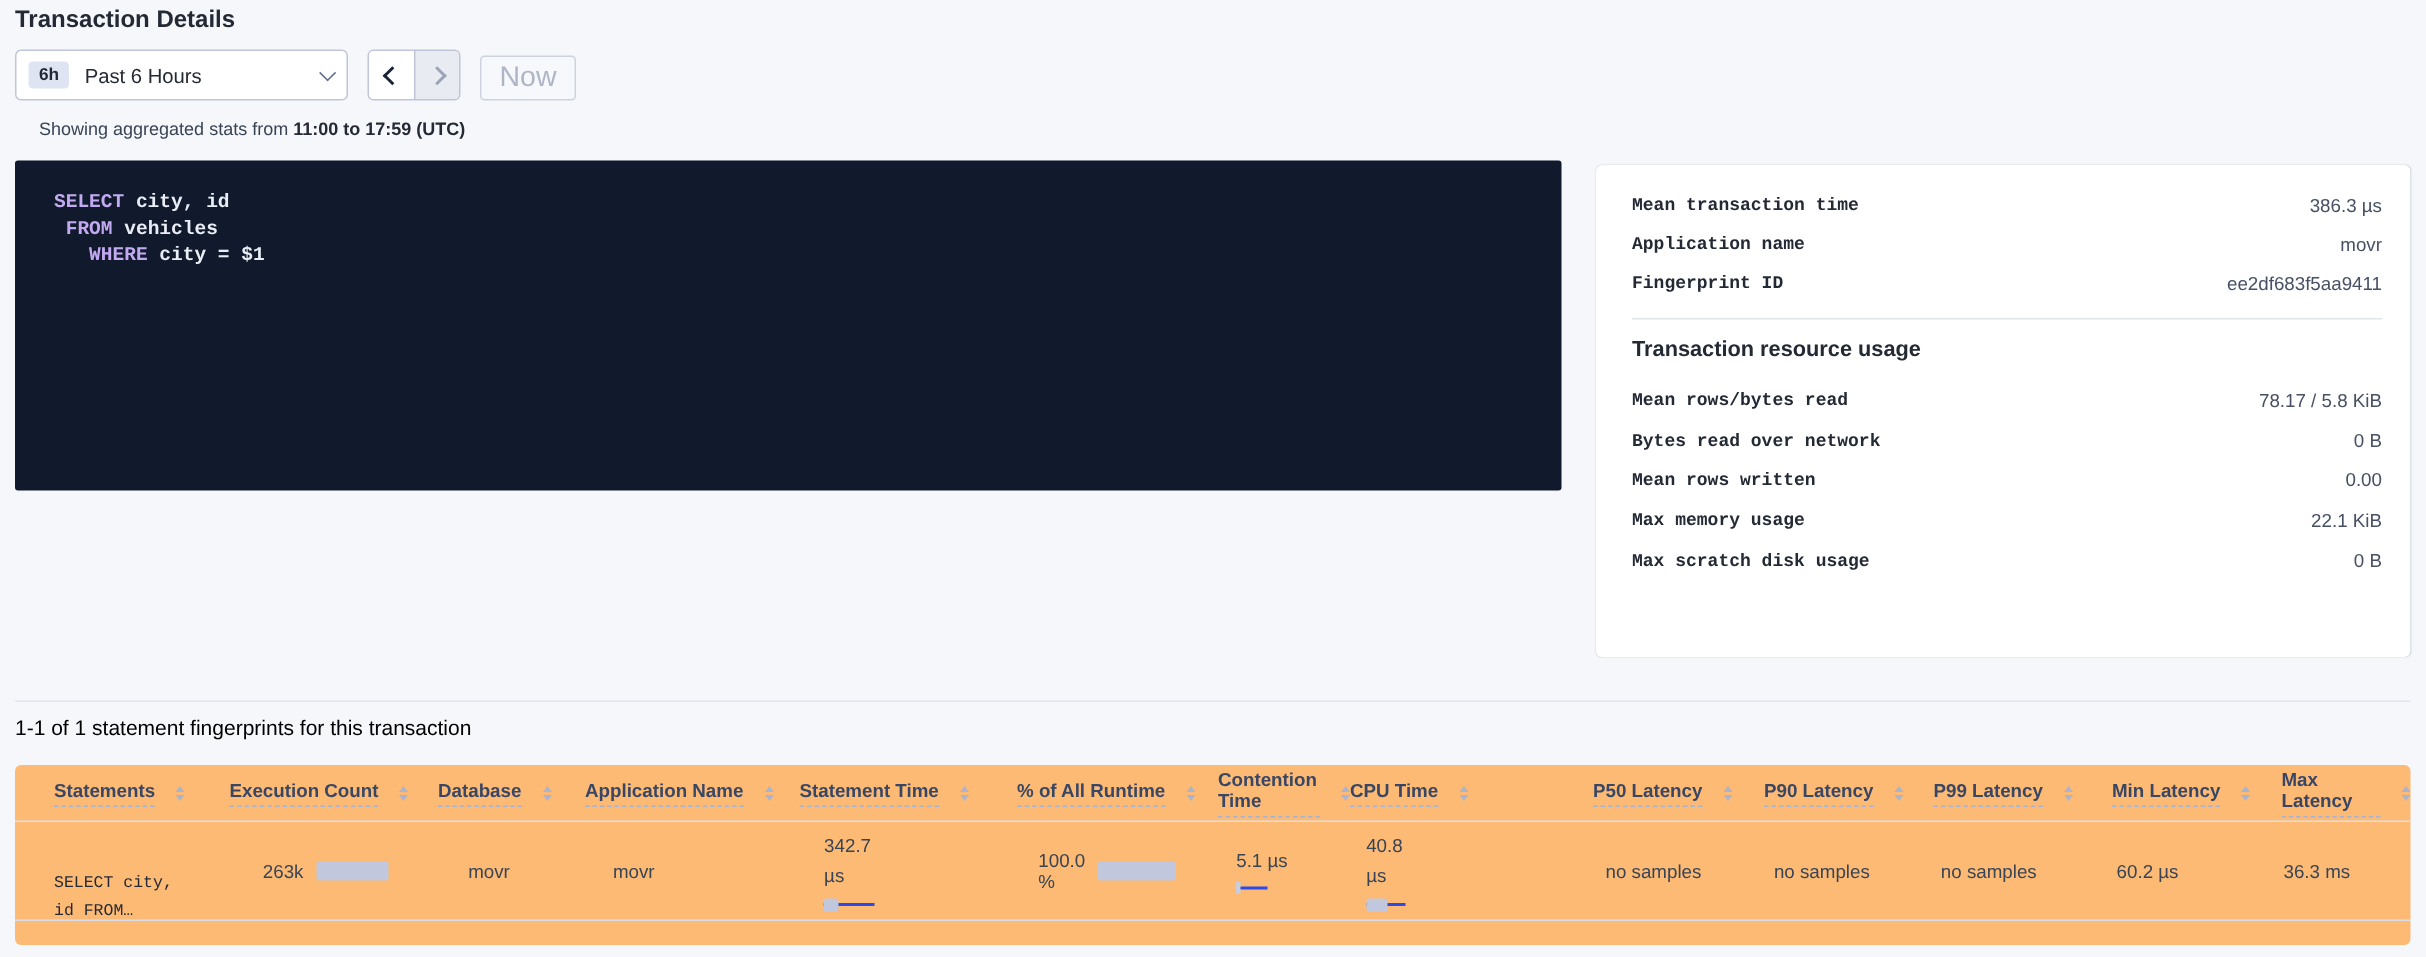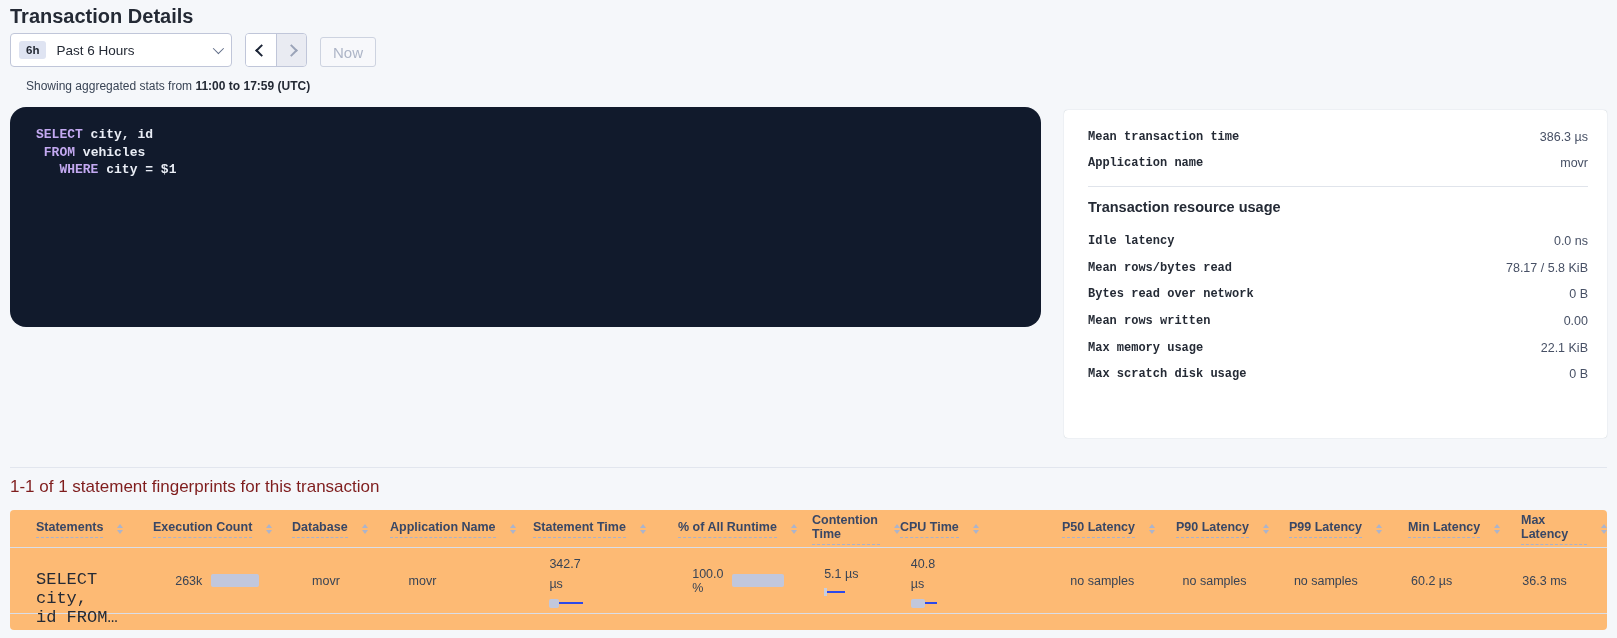--- a/index.html
+++ b/index.html
@@ -7,21 +7,21 @@
   body {
     position:relative;
     background:#f5f7fa;
     font-family:"Liberation Sans", sans-serif;
     color:#242a35;
     overflow:hidden;
   }
   .abs { position:absolute; }
 
   
-  .page-title { left:10px; top:5px; font-size:20px; font-weight:700; color:#242a35; }
+  .page-title { left:10px; top:5px; font-size:16px; font-weight:700; color:#242a35; }
 
   .controls { left:10px; top:33px; display:flex; align-items:flex-end; }
   .time-picker {
     width:222px; height:34px; background:#fff; border:1px solid #c0c6d9;
     border-radius:4px; display:flex; align-items:center; padding:0 10px 0 8px;
     cursor:pointer;
   }
   .time-badge {
     background:#dfe4f2; color:#242a35; font-size:11.5px; font-weight:700;
     padding:3px 7px; border-radius:3px; margin-right:10px;
@@ -32,29 +32,29 @@
     transform:rotate(45deg) translateY(-2px);
   }
   .range-btns { display:flex; margin-left:13px; border:1px solid #c0c6d9; border-radius:4px; overflow:hidden; height:34px; }
   .range-btn { width:30px; height:32px; display:flex; align-items:center; justify-content:center; background:#fff; border:none; cursor:pointer; }
   .range-btn + .range-btn { border-left:1px solid #c0c6d9; background:#e9ebf2; cursor:default; }
   .chev-left { width:9px; height:9px; border-left:2.5px solid #1b2436; border-bottom:2.5px solid #1b2436; transform:rotate(45deg); }
   .chev-right { width:9px; height:9px; border-right:2px solid #9aa3b8; border-top:2px solid #9aa3b8; transform:rotate(45deg); }
   .now-btn {
     margin-left:13px; margin-top:2px; height:30px; padding:0 12px;
     background:#f7f8fb; border:1px solid #cdd3e0; border-radius:3px;
-    color:#adb5c7; font-size:15px; cursor:default;
+    color:#adb5c7; font-size:19px; cursor:default;
   }
   .subtitle { left:10px; top:79px; font-size:12px; color:#394455;margin-left:16px; }
   .subtitle b { font-weight:700; color:#242a35; }
 
   
   .sql-card {
     left:10px; top:107px; width:1031px; height:220px;
-    background:#111a2c; border-radius:16px; padding:19px 26px;
+    background:#111a2c; border-radius:2px; padding:19px 26px;
   }
   .sql-line {
     font-family:"Liberation Mono", monospace; font-size:13px; font-weight:700;
     color:#e9edf5; line-height:17.5px; white-space:pre;
   }
   .sql-kw { color:#c3a9f1; }
 
   
   .info-card {
     left:1064px; top:110px; width:543px; height:328px;
@@ -63,42 +63,42 @@
   }
   .info-row { display:flex; justify-content:space-between; align-items:center; height:26px; }
   .info-row.r2 { height:26.6px; }
   .info-label { font-size:12px; font-weight:700; color:#242a35;font-family:Liberation Mono, monospace; }
   .info-value { font-size:12.5px; color:#475065; }
   .info-divider { height:1px; background:#e0e4eb; margin:10px 0 10px 0; }
   .info-heading { font-size:14.5px; font-weight:700; color:#242a35; line-height:20px; margin-bottom:11px; }
 
   
   .section-divider { left:10px; top:467px; width:1597px; height:1px; background:#e2e6ee; }
-  .count-text { left:10px; top:477px; font-size:17px; color:#7f1d1d; }
+  .count-text { left:10px; top:477px; font-size:14px; color:#000000; }
 
   .table-card {
     left:10px; top:510px; width:1597px; height:120px;
     background:#fdba74; border-radius:4px; overflow:hidden;
   }
   .thead { display:flex; align-items:center; height:38px; padding-left:26px; border-bottom:1px solid #d9dee9; }
   .trow  { display:flex; align-items:center; height:66px; padding-left:26px; border-bottom:1px solid #d9dee9; }
   .c1{width:117px}.c2{width:139px}.c3{width:98px}.c4{width:143px}.c5{width:145px}
   .c6{width:134px}.c7{width:88px}.c8{width:162px}.c9{width:114px}.c10{width:113px}
   .c11{width:119px}.c12{width:113px}.c13{width:86px}
   .th { display:flex; align-items:center; cursor:pointer; }
   .th-label {
     font-size:12.5px; font-weight:700; color:#394765;
     border-bottom:1px dashed #a8b2cc; padding-bottom:3px;
   }
   .sort { display:flex; flex-direction:column; gap:2px; margin-left:14px; }
   .tri-up   { width:0; height:0; border-left:3.5px solid transparent; border-right:3.5px solid transparent; border-bottom:4.5px solid #abb4cc; }
   .tri-down { width:0; height:0; border-left:3.5px solid transparent; border-right:3.5px solid transparent; border-top:4.5px solid #abb4cc; }
 
   .td { font-size:12.5px; color:#394455; }
-  .stmt-cell { font-family:"Liberation Mono", monospace; font-size:17px; color:#242a35; line-height:19px; cursor:pointer;margin-top:36px; }
+  .stmt-cell { font-family:"Liberation Mono", monospace; font-size:11px; color:#242a35; line-height:19px; cursor:pointer;margin-top:36px; }
   .inline-bar-cell { display:flex; align-items:center;margin-left:24px; }
   .lav-bar { height:13px; background:#c1c7dc; border-radius:2px; margin-left:9px; }
   .metric-stack .val, .metric-stack .unit { line-height:20px; }
   .barchart { position:relative; height:9px; margin-top:5px; }
   .bc-block { position:absolute; left:0; top:0; height:9px; background:#c1c7dc; border-radius:2px; }
   .bc-line  { position:absolute; left:0; top:3.5px; height:2px; background:#2c49ea; }
   .bc-tick  { position:absolute; left:0; top:0.5px; width:3px; height:8px; background:#c9cede; }
   .contention-stack .val { line-height:18px; }
   .runtime-cell { display:flex; align-items:center; }
 </style>
@@ -136,26 +136,26 @@
 
 <div class="abs info-card">
   <div class="info-row">
     <span class="info-label">Mean transaction time</span>
     <span class="info-value">386.3 µs</span>
   </div>
   <div class="info-row">
     <span class="info-label">Application name</span>
     <span class="info-value">movr</span>
   </div>
+  <div class="info-row">
+    <span class="info-label">Fingerprint ID</span>
+    <span class="info-value">ee2df683f5aa9411</span>
+  </div>
   <div class="info-divider"></div>
   <div class="info-heading">Transaction resource usage</div>
-  <div class="info-row r2">
-    <span class="info-label">Idle latency</span>
-    <span class="info-value">0.0 ns</span>
-  </div>
   <div class="info-row r2">
     <span class="info-label">Mean rows/bytes read</span>
     <span class="info-value">78.17 / 5.8 KiB</span>
   </div>
   <div class="info-row r2">
     <span class="info-label">Bytes read over network</span>
     <span class="info-value">0 B</span>
   </div>
   <div class="info-row r2">
     <span class="info-label">Mean rows written</span>

